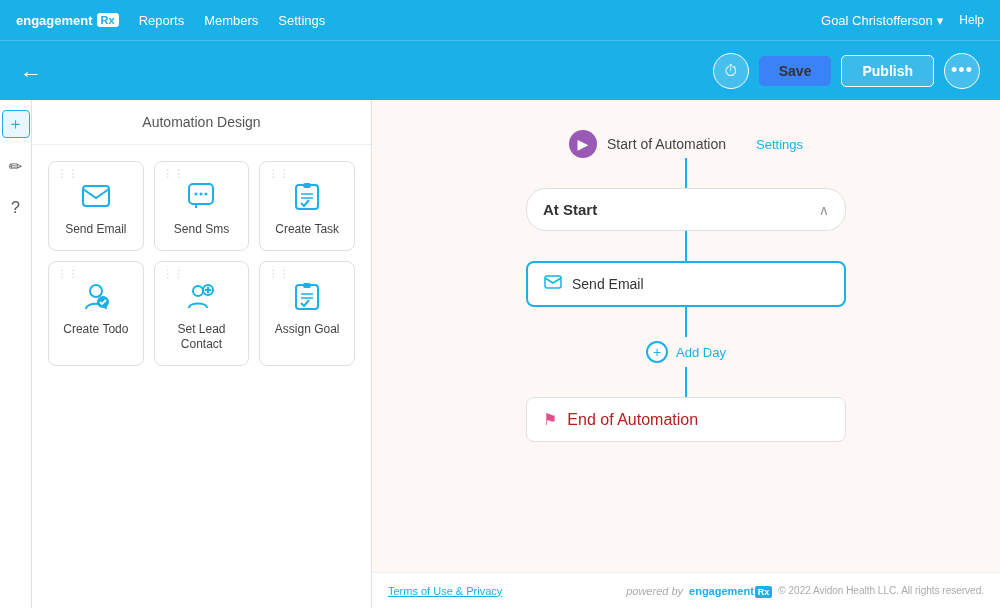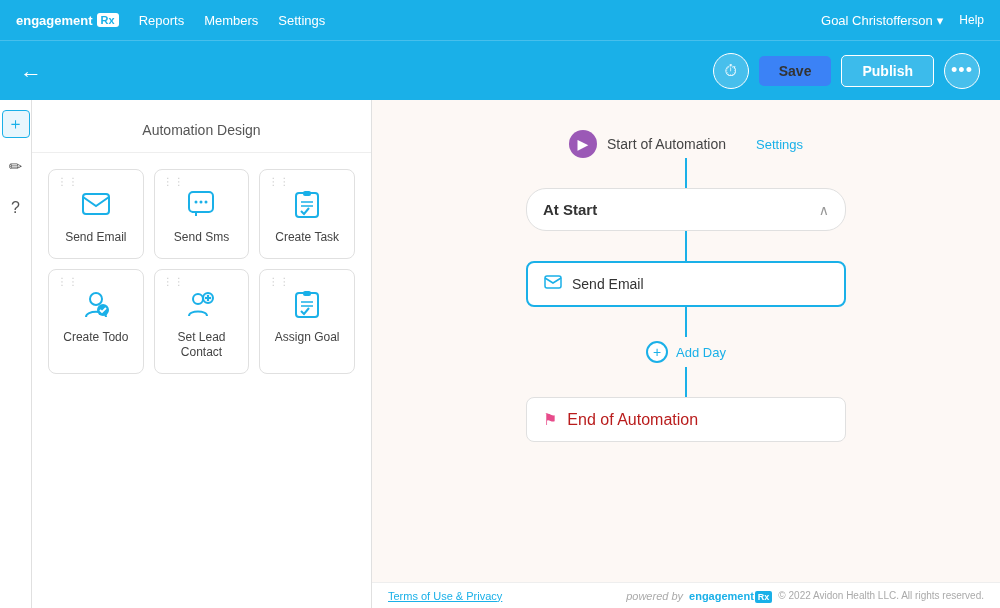--- a/index.html
+++ b/index.html
@@ -113,21 +113,20 @@
       background: white;
       border-right: 1px solid #e0e0e0;
       padding: 0;
     }
     .design-panel-header {
       text-align: center;
       padding: 14px;
       font-size: 14px;
       color: #555;
       border-bottom: 1px solid #eee;
-      margin-top: 8px;
     }
     .design-grid {
       display: grid;
       grid-template-columns: repeat(3, 1fr);
       gap: 10px;
       padding: 16px;
     }
     .design-item {
       border: 1px solid #e0e0e0;
       border-radius: 8px;
@@ -257,21 +256,21 @@
     }
     .end-icon { color: #e74c8b; font-size: 16px; }
     .end-text { font-size: 16px; color: #b91c1c; }
 
     
     .footer {
       position: absolute;
       bottom: 0;
       left: 0;
       right: 0;
-      height: 26px;
+      height: 36px;
       display: flex;
       align-items: center;
       justify-content: space-between;
       padding: 0 16px;
       background: white;
       border-top: 1px solid #eee;
       font-size: 11px;
       color: #aaa;
     }
     .footer-terms { color: #1ab0e8; cursor: pointer; text-decoration: underline; }

